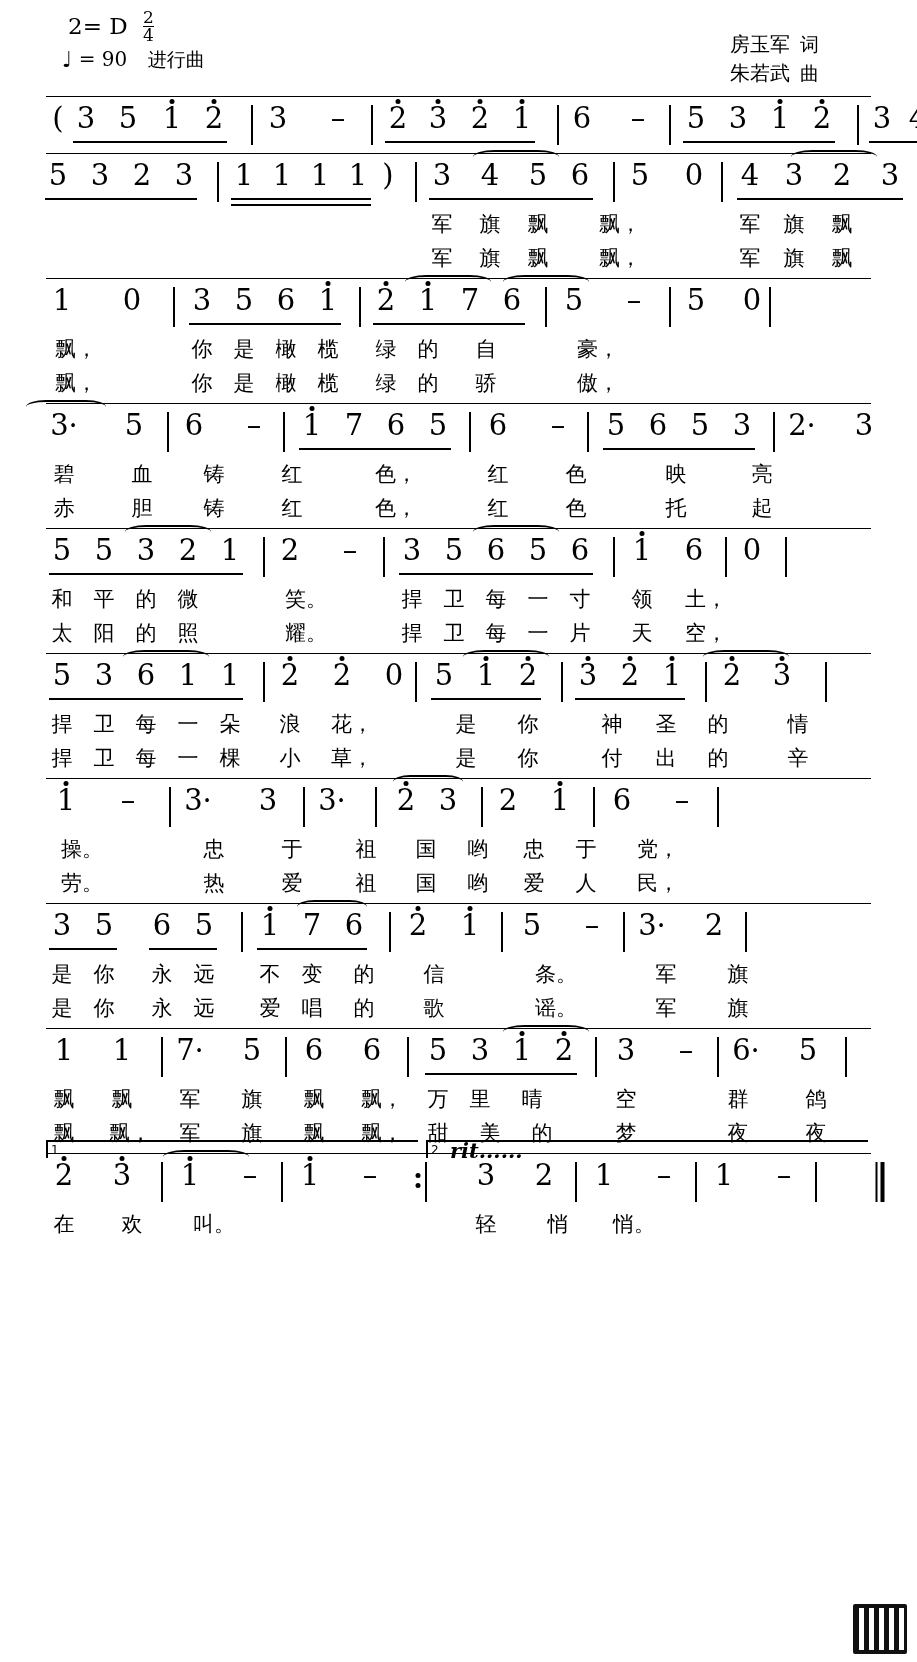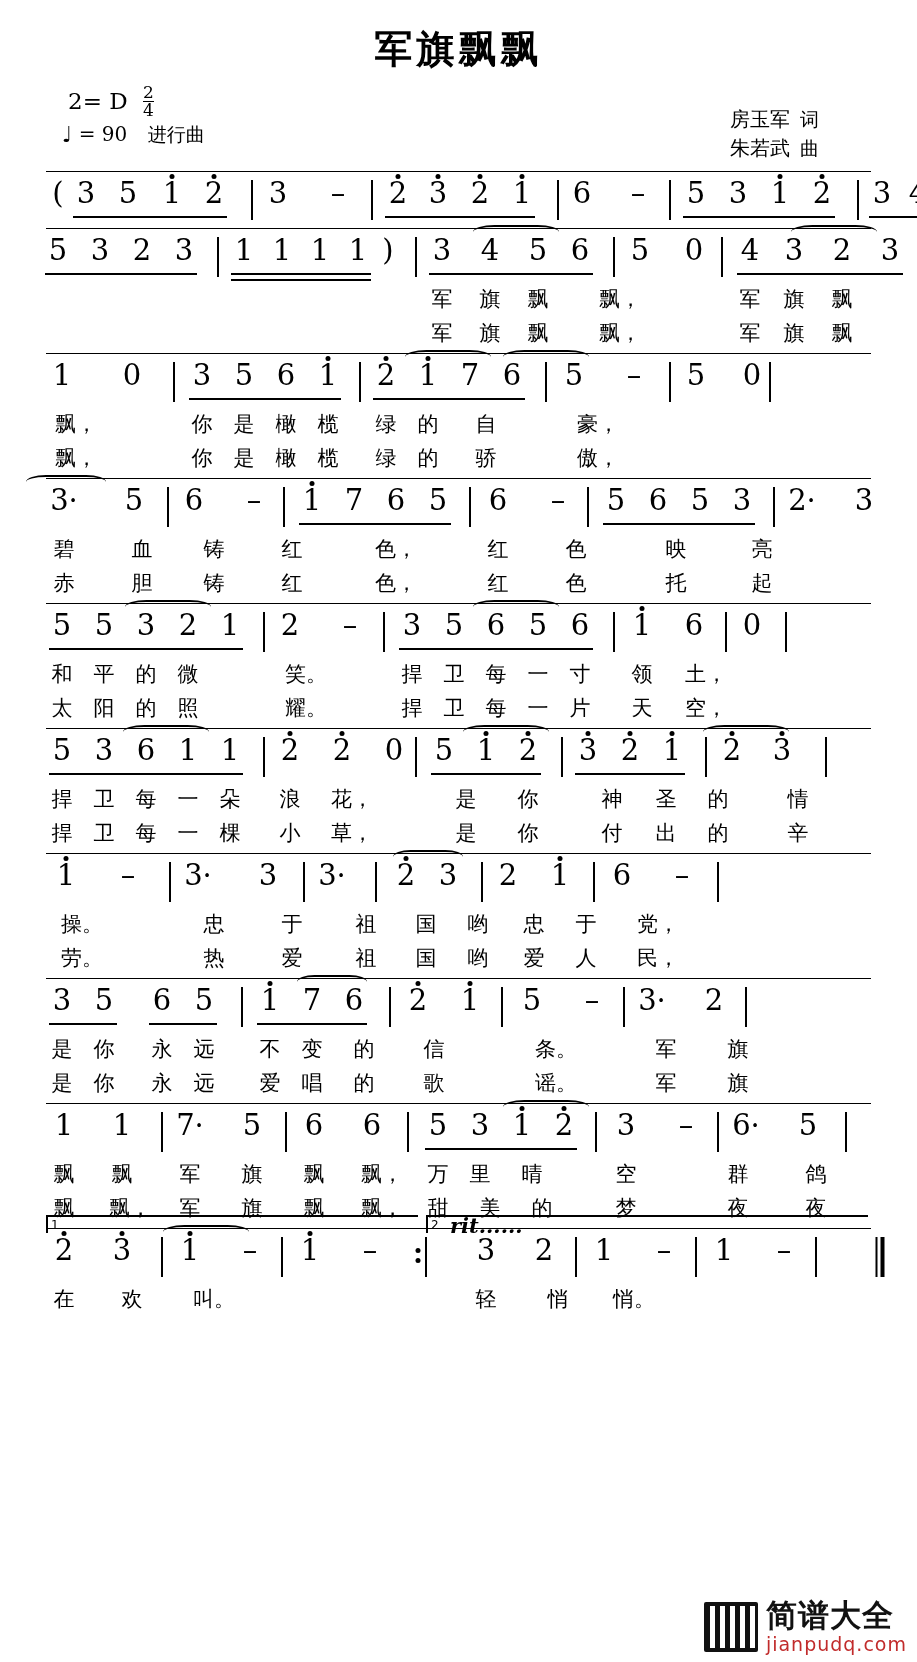--- a/index.html
+++ b/index.html
@@ -234,21 +234,20 @@
     color: #c12b2b;
     letter-spacing: 1px;
     margin-top: 4px;
   }
 </style>
 </head>
 <body>
 
 <div class="sheet">
 
-  <div class="title">军旗飘飘</div>
 
   <div class="header-row">
     <div class="keysig">
       <span>2= D</span>
       <span class="frac">
         <span class="num">2</span>
         <span class="den" style="border-top:1px solid #000;">4</span>
       </span>
     </div>
     <div class="tempo">
@@ -797,19 +796,15 @@
     </div>
 
   <div class="footer-logo">
     <div class="piano-ico">
       <i style="left:6px"></i>
         <i style="left:16px"></i>
         <i style="left:26px"></i>
         <i style="left:36px"></i>
         <i style="left:46px"></i>
     </div>
-    <div class="logo-text">
-      <div class="logo-cn">简谱大全</div>
-      <div class="logo-en">jianpudq.com</div>
-    </div>
   </div>
 
 </div>
 
 </body></html>

